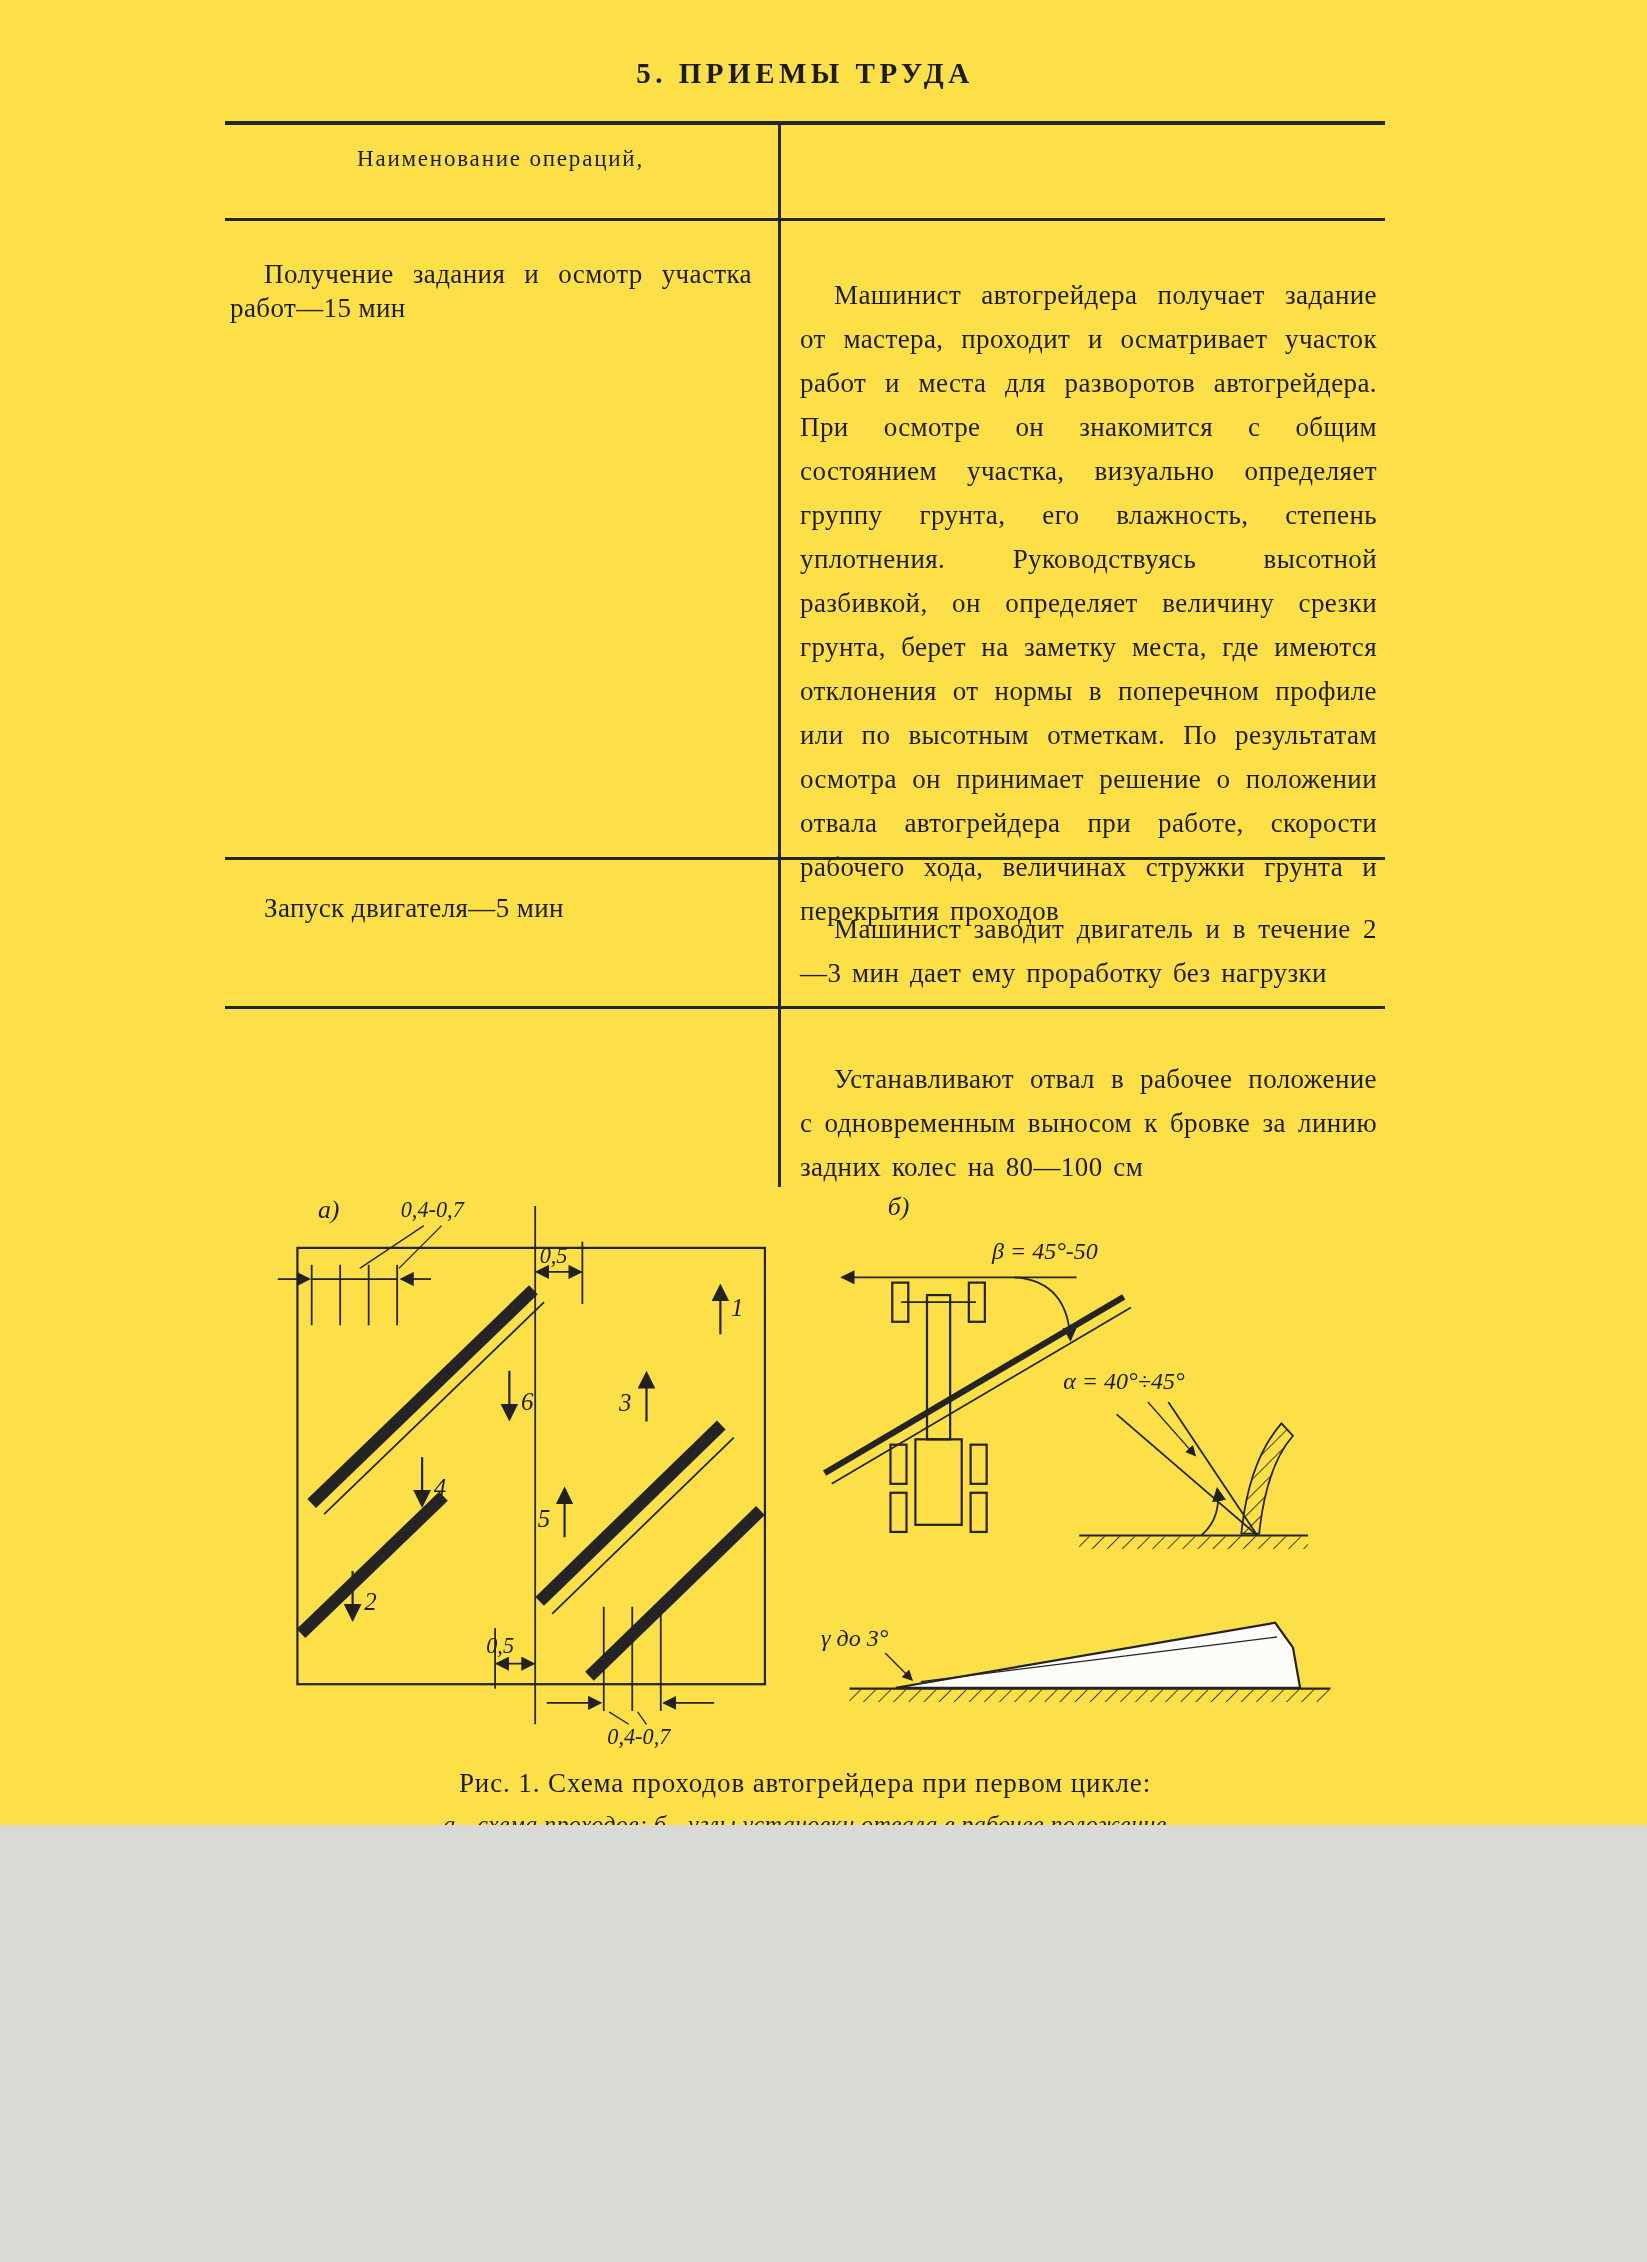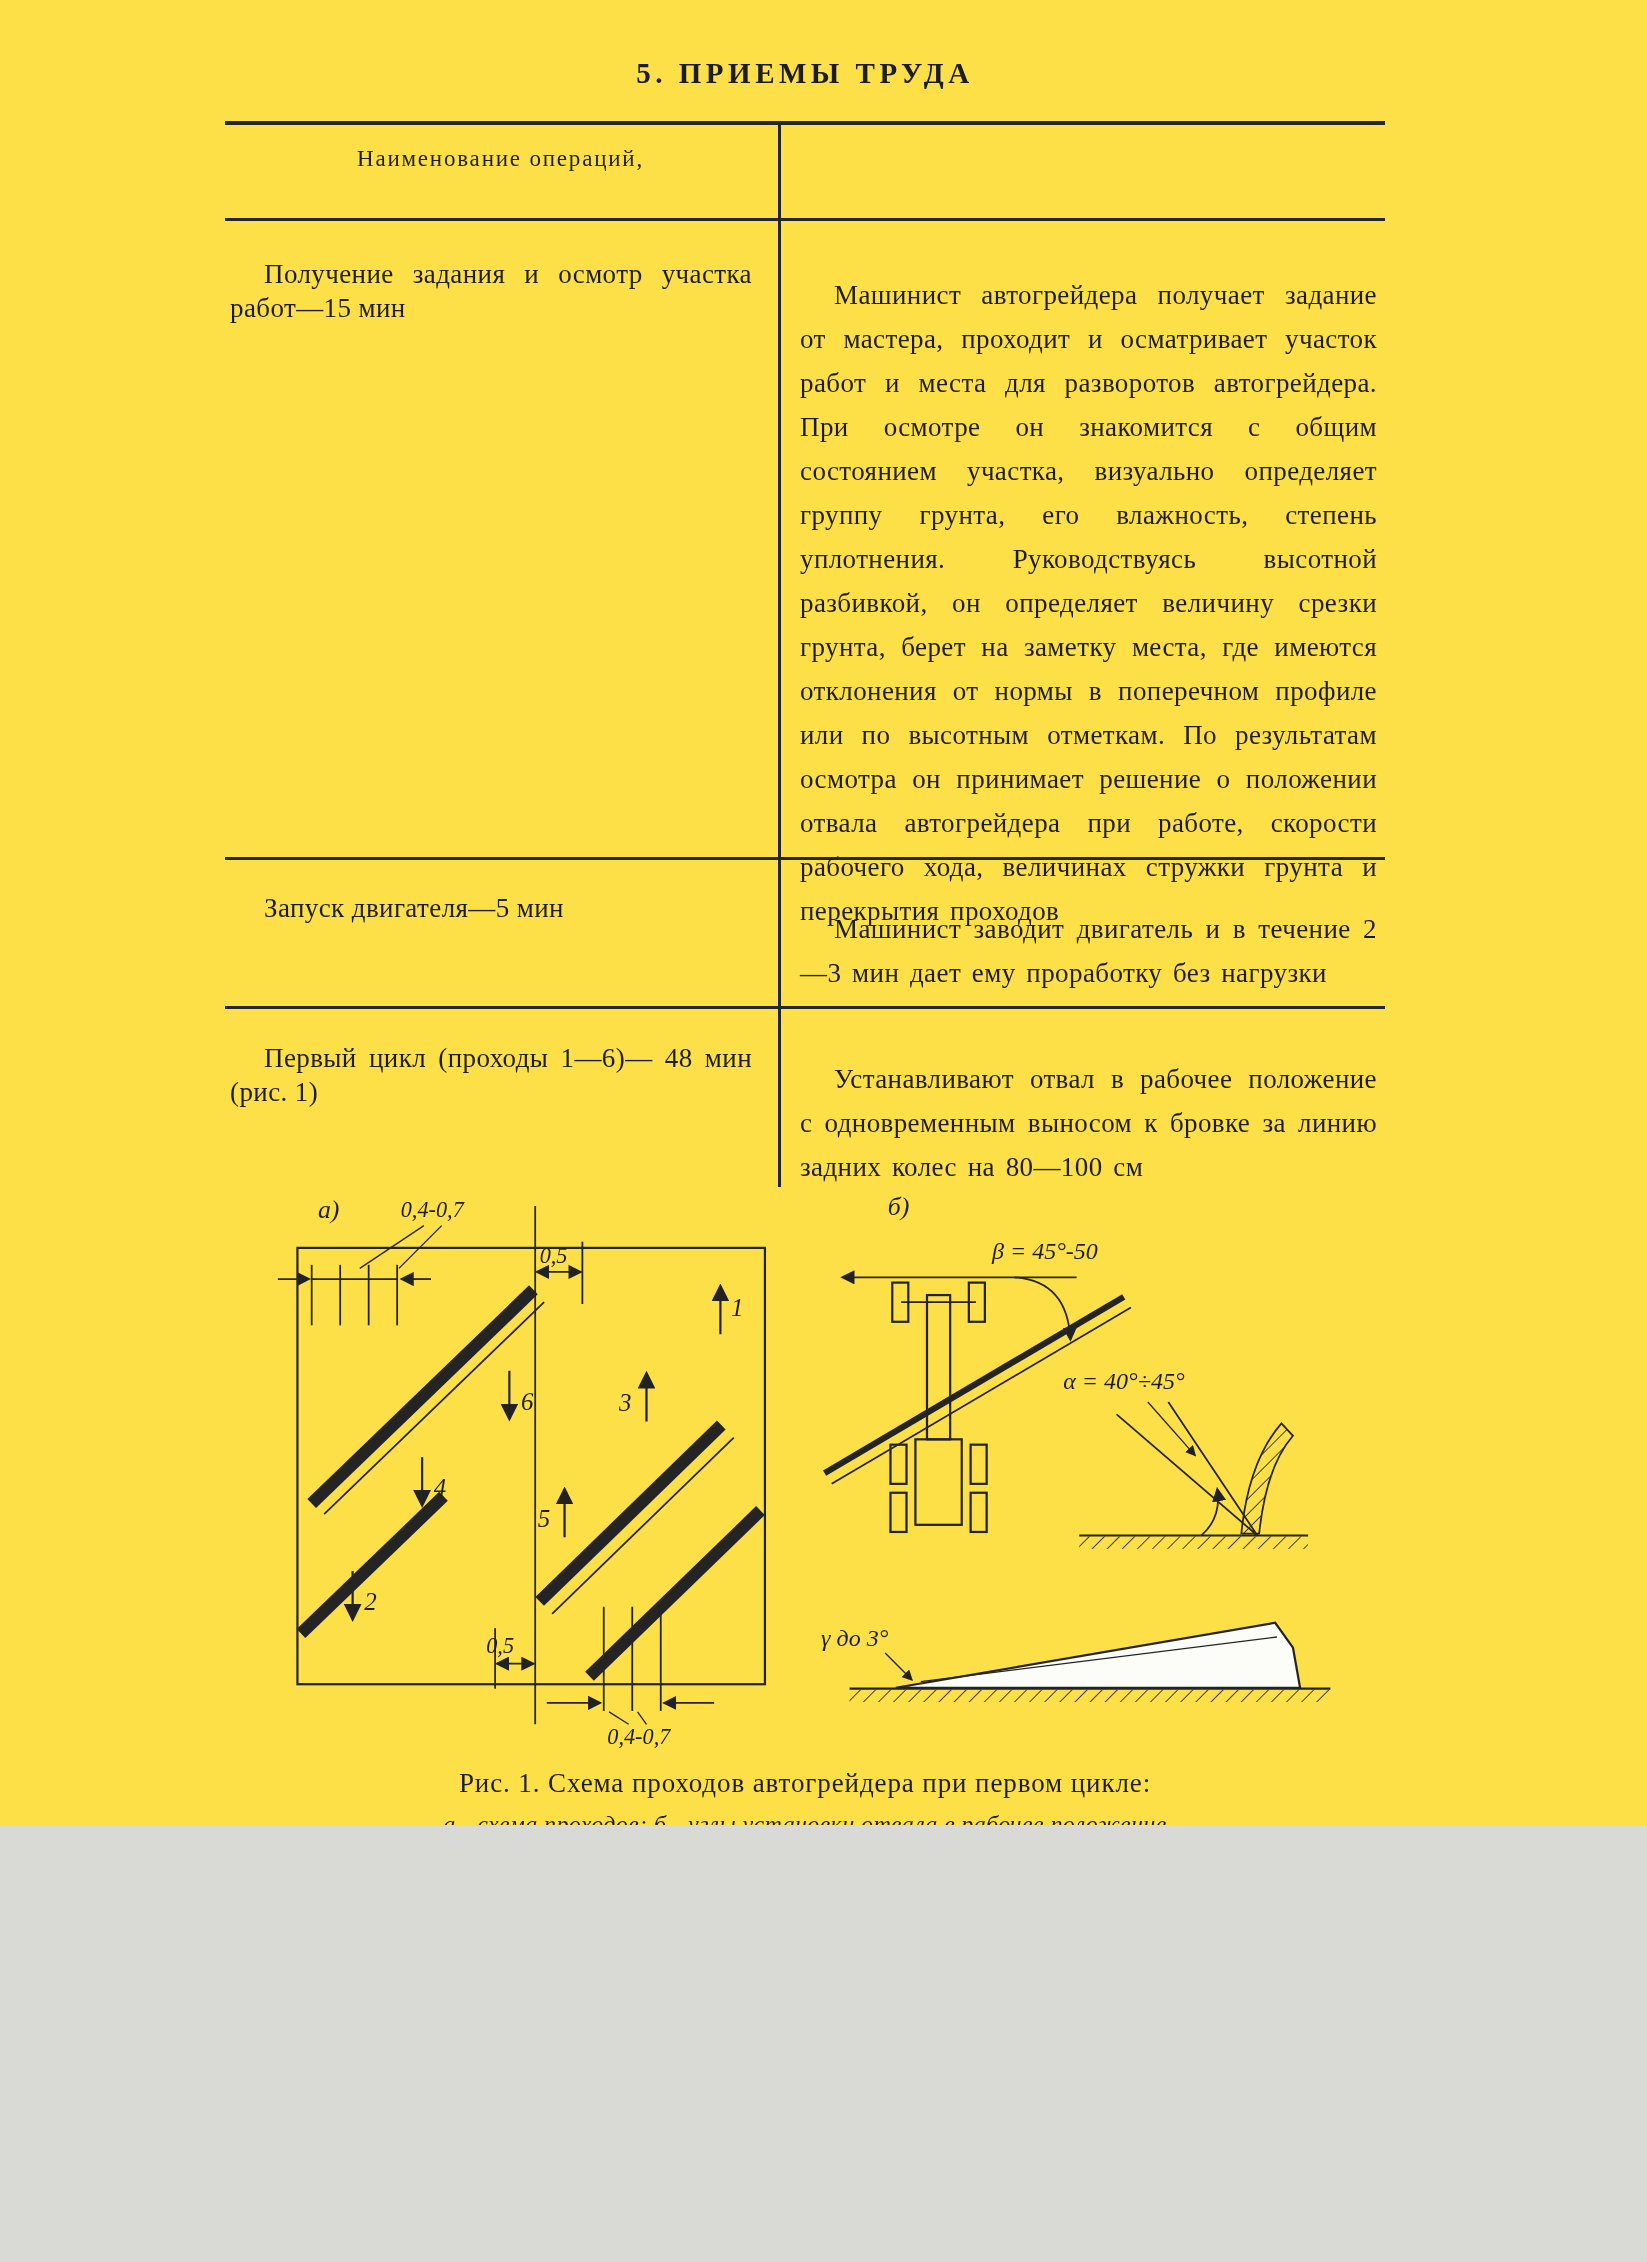--- a/index.html
+++ b/index.html
@@ -75,21 +75,20 @@
   <div class="th" style="left:233px; top:143px; width:535px;">
     <div>Наименование операций,</div>
   </div>
 
   <div class="cell-op" style="left:230px; top:257px; width:522px;">Получение задания и осмотр участка работ—15 мин</div>
   <div class="cell-desc" style="left:800px; top:257px; width:577px;">Машинист автогрейдера получает задание от мастера, проходит и осматривает участок работ и места для разворотов автогрейдера. При осмотре он знакомится с общим состоянием участка, визуально определяет группу грунта, его влажность, степень уплотнения. Руководствуясь высотной разбивкой, он определяет величину срезки грунта, берет на заметку места, где имеются отклонения от нормы в поперечном профиле или по высотным отметкам. По результатам осмотра он принимает решение о положении отвала автогрейдера при работе, скорости рабочего хода, величинах стружки грунта и перекрытия проходов</div>
 
   <div class="cell-op" style="left:230px; top:891px; width:522px;">Запуск двигателя—5 мин</div>
   <div class="cell-desc" style="left:800px; top:891px; width:577px;">Машинист заводит двигатель и в течение 2—3 мин дает ему проработку без нагрузки</div>
 
-  <div class="cell-op" style="left:230px; top:1041px; width:522px;">Первый цикл (проходы 1—6)— 48 мин (рис. 1)</div>
   <div class="cell-desc" style="left:800px; top:1041px; width:577px;">Устанавливают отвал в рабочее положение с одновременным выносом к бровке за линию задних колес на 80—100 см</div>
 
   <div class="fig">
     <svg viewBox="0 0 1300 630" width="1158" height="561">
       <defs>
         <marker id="arrow" viewBox="0 0 10 10" refX="8.5" refY="5" markerWidth="8" markerHeight="8" orient="auto-start-reverse">
           <path d="M0,0 L10,5 L0,10 z" fill="#222"></path>
         </marker>
         <pattern id="hatch" width="12" height="12" patternUnits="userSpaceOnUse" patternTransform="rotate(45)">
           <line x1="0" y1="0" x2="0" y2="12" stroke="#2a2a2a" stroke-width="2"></line>

